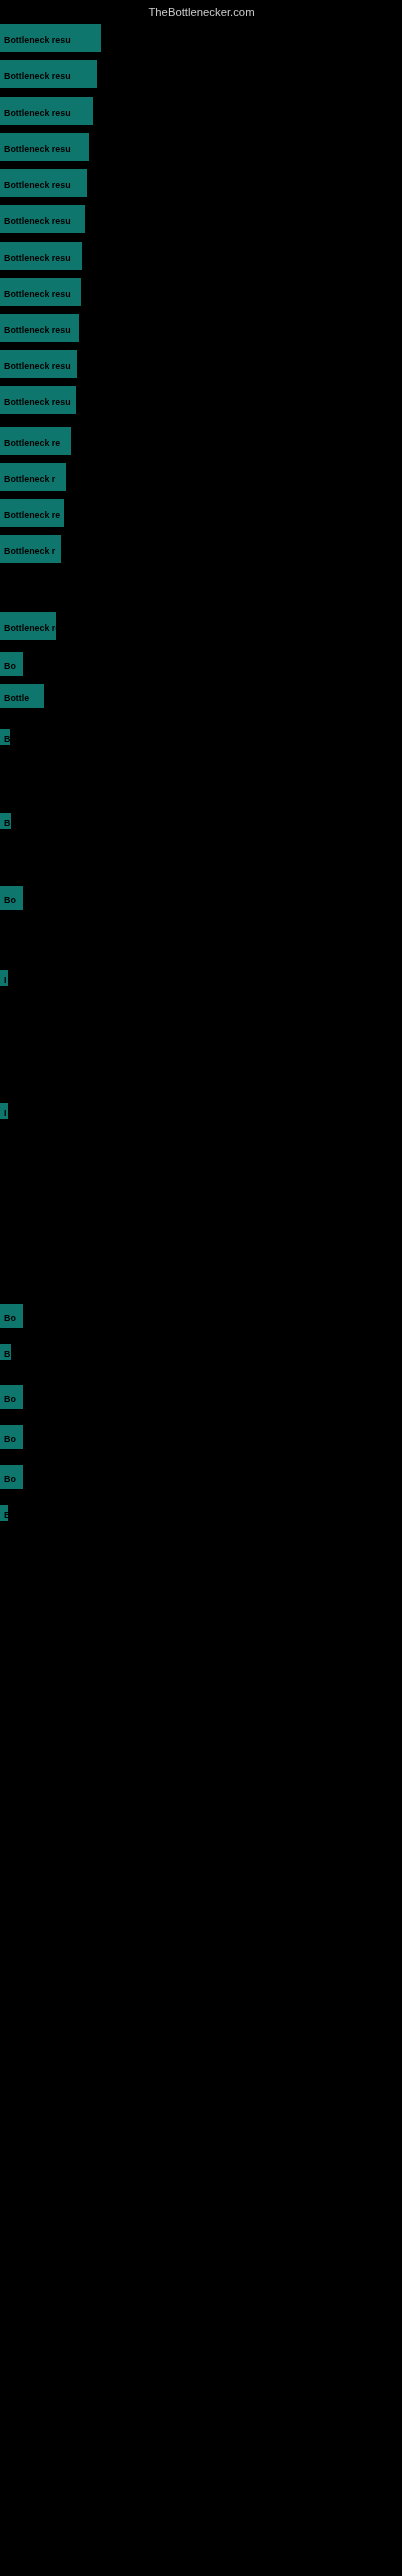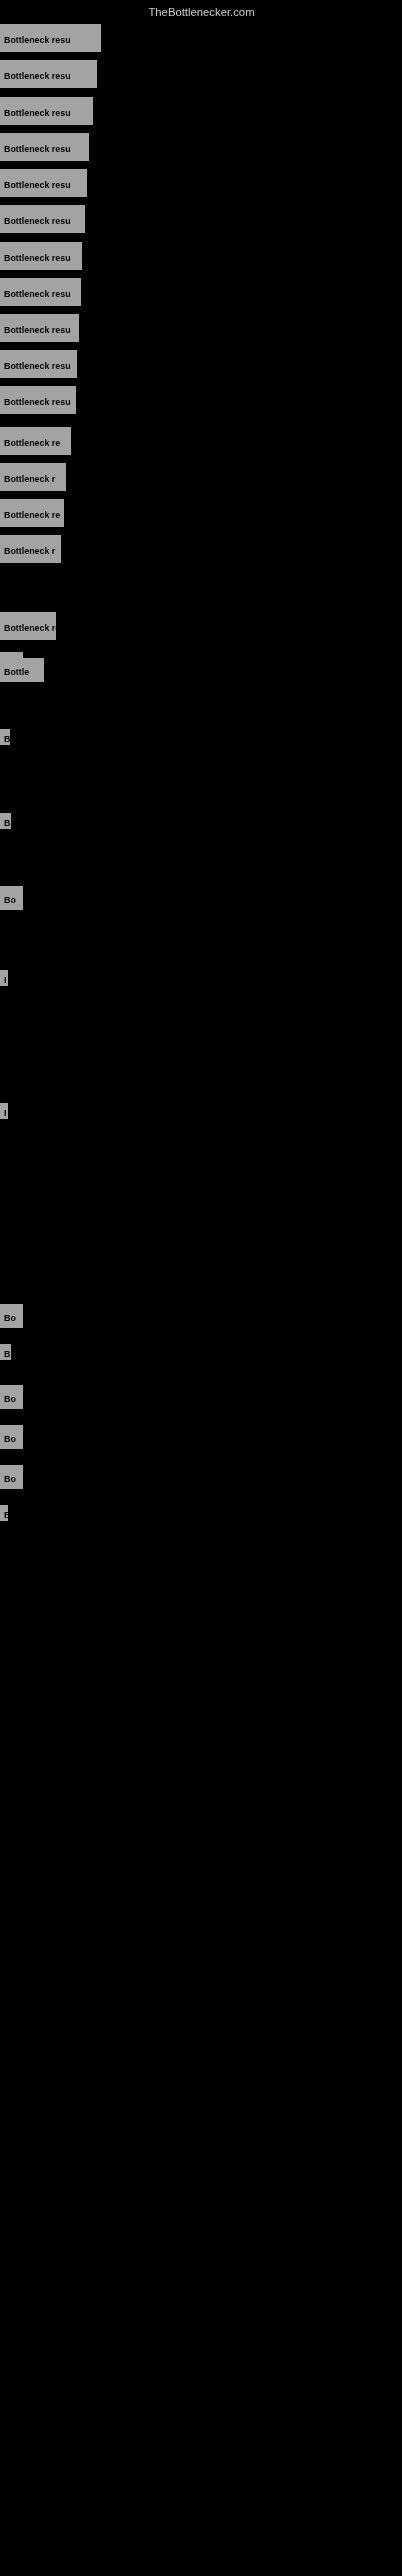--- a/index.html
+++ b/index.html
@@ -28,21 +28,21 @@
     }
 
     .bar-container {
       position: absolute;
       left: 0;
       display: flex;
       align-items: center;
     }
 
     .bar-label {
-      background-color: #a3a3a3;
+      background-color: #0f766e;
       color: #000000;
       font-size: 8.9px;
       font-weight: bold;
       padding: 2.4px 4px;
       white-space: nowrap;
       overflow: hidden;
     }
   </style>
 </head>
 <body>
@@ -93,21 +93,21 @@
   </div>
 <div class="bar-container" style="top: 535px; height: 28px; width: 61px;">
     <div class="bar-label" style="height: 28px; line-height: 28px; max-width: 61px; width: 61px;">Bottleneck r</div>
   </div>
 <div class="bar-container" style="top: 612px; height: 28px; width: 56px;">
     <div class="bar-label" style="height: 28px; line-height: 28px; max-width: 56px; width: 56px;">Bottleneck res</div>
   </div>
 <div class="bar-container" style="top: 652px; height: 24px; width: 22.5px;">
     <div class="bar-label" style="height: 24px; line-height: 24px; max-width: 22.5px; width: 22.5px;">Bo</div>
   </div>
-<div class="bar-container" style="top: 662px; height: 16px; width: 44px; border-radius: 12px;">
+<div class="bar-container" style="top: 688px; height: 16px; width: 44px; border-radius: 12px;">
     <div class="bar-label" style="height: 24px; line-height: 24px; max-width: 44px; width: 44px;">Bottle</div>
   </div>
 <div class="bar-container" style="top: 729px; height: 16px; width: 9.7px;">
     <div class="bar-label" style="height: 16px; line-height: 16px; max-width: 9.7px; width: 9.7px;">B</div>
   </div>
 <div class="bar-container" style="top: 813px; height: 16px; width: 11.3px;">
     <div class="bar-label" style="height: 16px; line-height: 16px; max-width: 11.3px; width: 11.3px;">B</div>
   </div>
 <div class="bar-container" style="top: 886px; height: 24px; width: 22.5px;">
     <div class="bar-label" style="height: 24px; line-height: 24px; max-width: 22.5px; width: 22.5px;">Bo</div>

